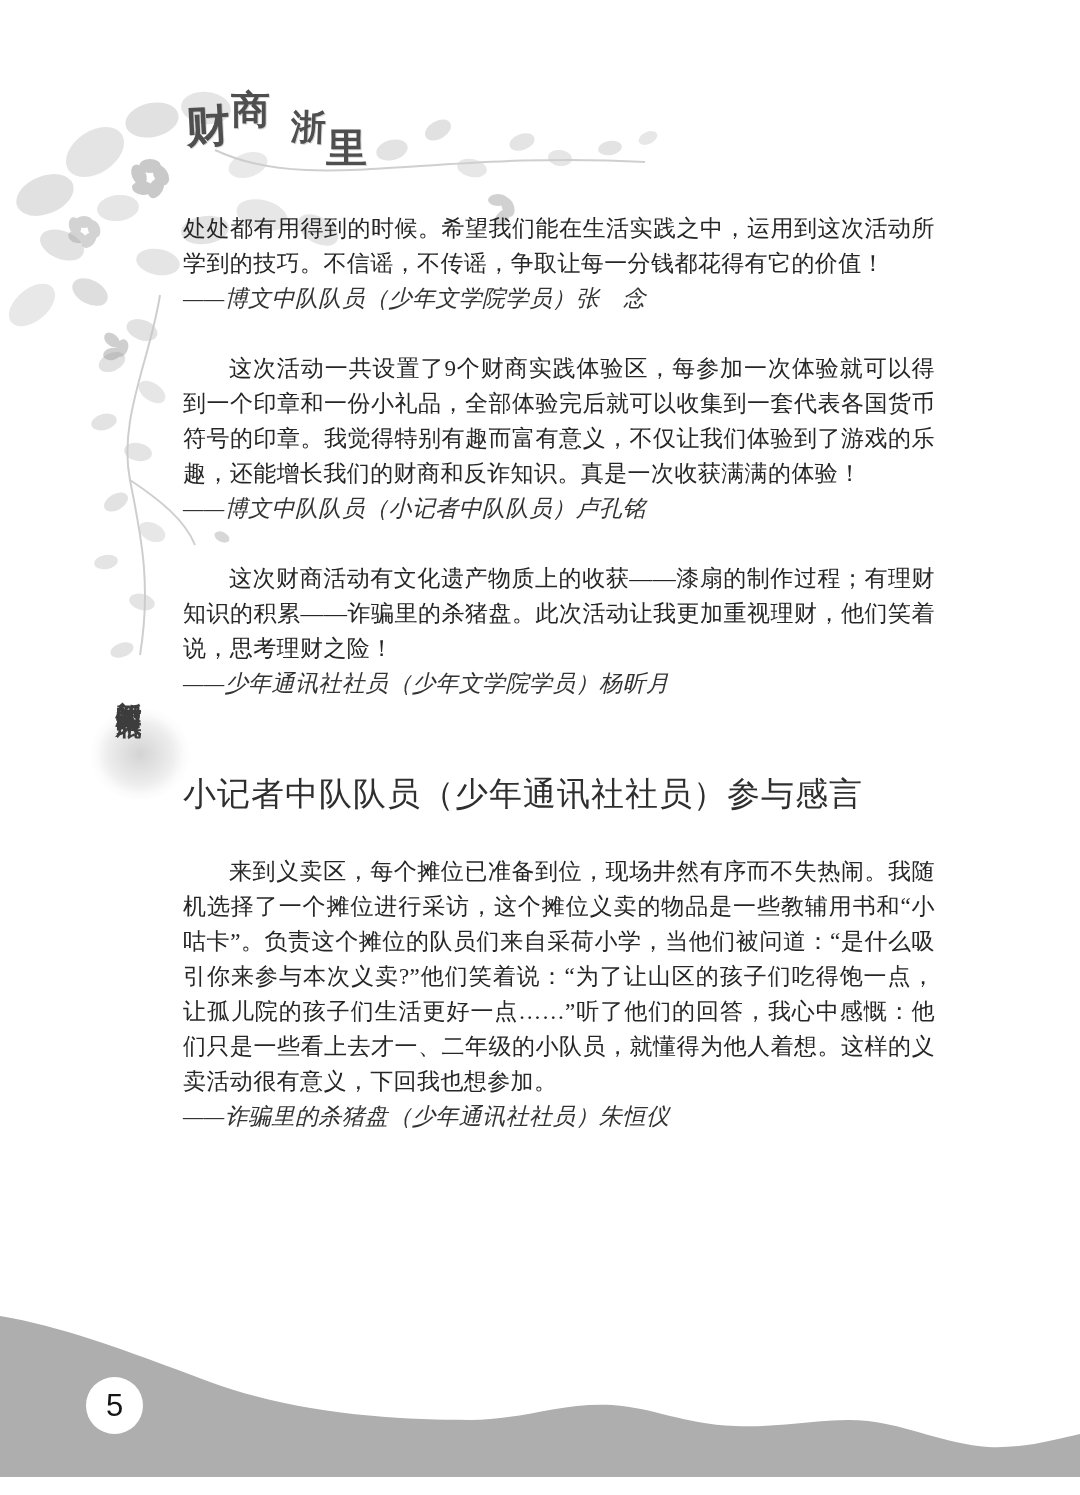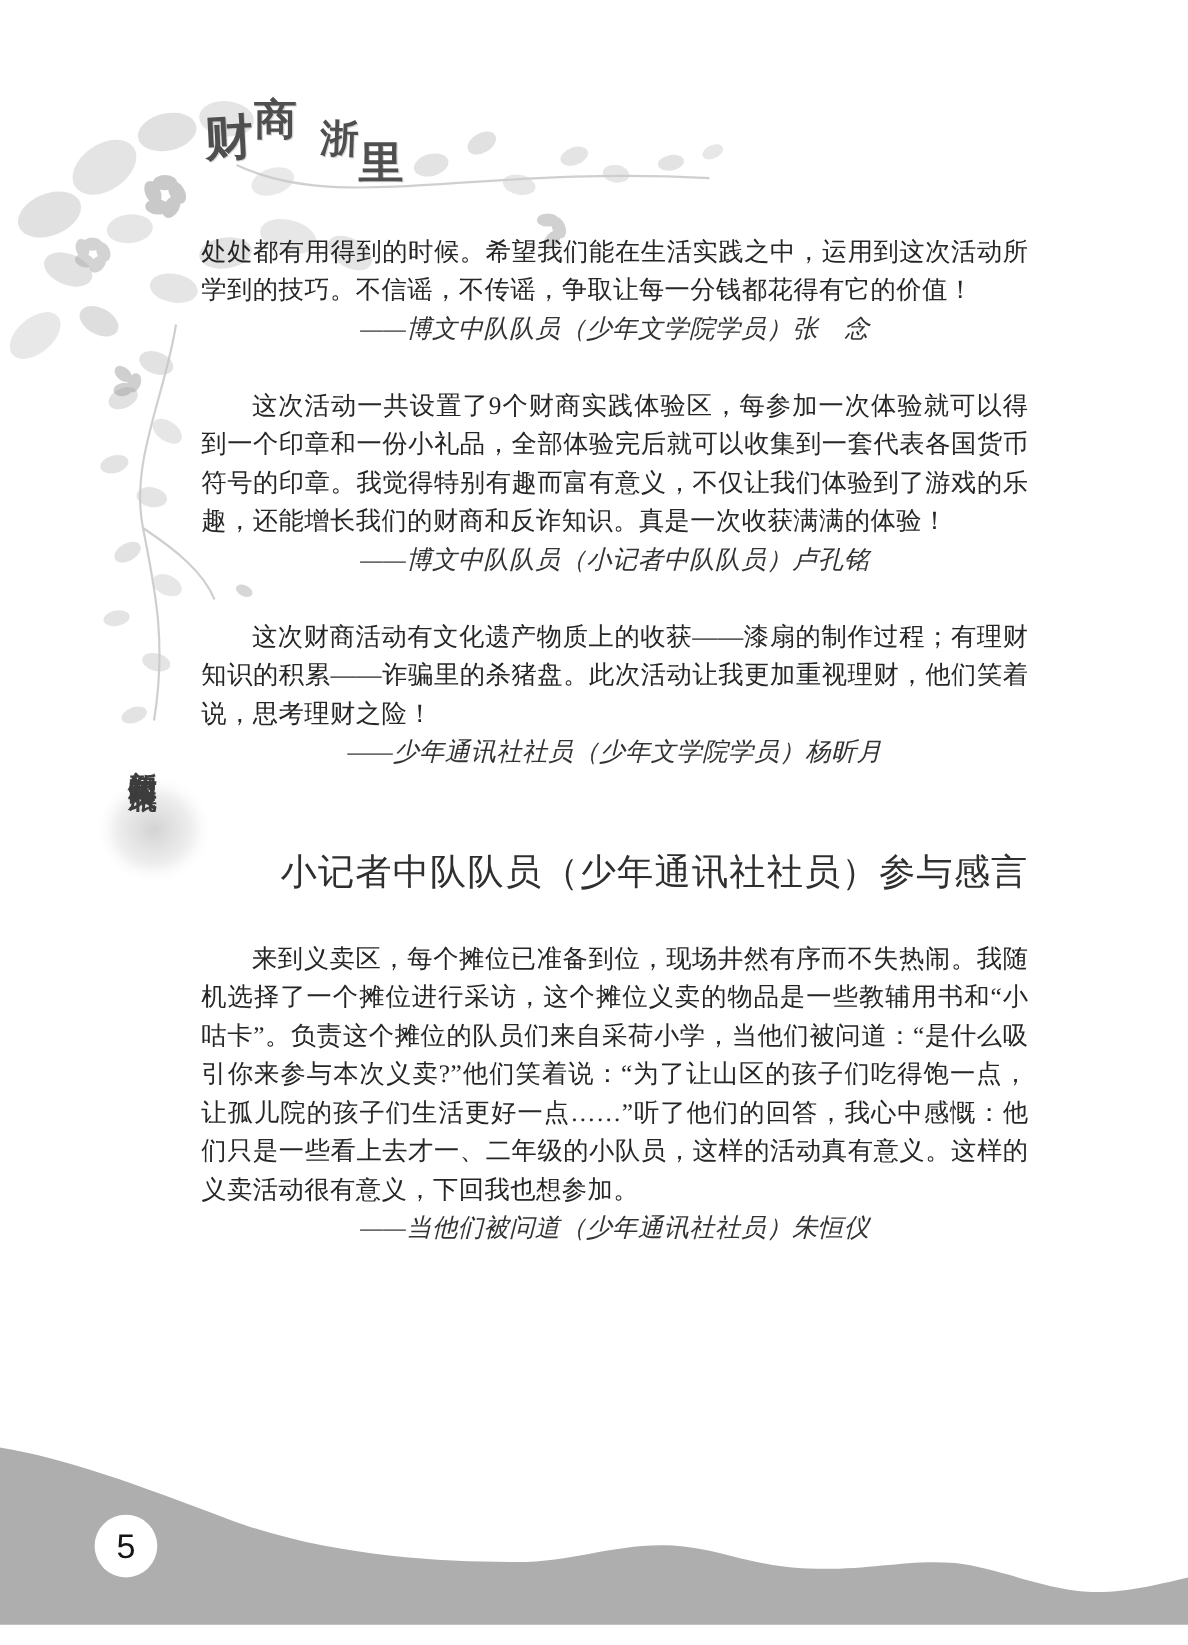--- a/index.html
+++ b/index.html
@@ -47,26 +47,26 @@
   
   .text-col {
     position: absolute; left: 183px; top: 211px; width: 752px;
     color: #262626;
     font-size: 23px; line-height: 35px; letter-spacing: 0.4px;
   }
   .para { text-align: justify; margin-bottom: 35px; }
   .para.indent .ptext { text-indent: 2em; }
   .ptext { display: block; text-align: justify; }
   .attribution {
-    display: block; text-align: center;
+    display: block; text-align: left;
     font-style: italic; color: #333333;
   }
   .section-heading {
     margin-top: 69px; margin-bottom: 36px;
-    text-align: right;
+    text-align: left;
     font-size: 33px; line-height: 48px; letter-spacing: 1px;
     font-weight: 400; color: #2f2f2f;
   }
 
   
   .wave-svg { position: absolute; left: 0; top: 1300px; }
   .page-circle {
     position: absolute; left: 86px; top: 1377px;
     width: 57px; height: 57px; border-radius: 50%;
     background: #ffffff;
@@ -172,22 +172,22 @@
   </div>
 
   <div class="para indent">
     <span class="ptext">这次财商活动有文化遗产物质上的收获——漆扇的制作过程；有理财知识的积累——诈骗里的杀猪盘。此次活动让我更加重视理财，他们笑着说，思考理财之险！</span>
     <span class="attribution">——少年通讯社社员（少年文学院学员）杨昕月</span>
   </div>
 
   <h2 class="section-heading">小记者中队队员（少年通讯社社员）参与感言</h2>
 
   <div class="para indent">
-    <span class="ptext">来到义卖区，每个摊位已准备到位，现场井然有序而不失热闹。我随机选择了一个摊位进行采访，这个摊位义卖的物品是一些教辅用书和“小咕卡”。负责这个摊位的队员们来自采荷小学，当他们被问道：“是什么吸引你来参与本次义卖?”他们笑着说：“为了让山区的孩子们吃得饱一点，让孤儿院的孩子们生活更好一点……”听了他们的回答，我心中感慨：他们只是一些看上去才一、二年级的小队员，这样的活动真有意义。这样的义卖活动很有意义，下回我也想参加。</span>
-    <span class="attribution">——当他们被问道（少年通讯社社员）朱恒仪</span>
+    <span class="ptext">来到义卖区，每个摊位已准备到位，现场井然有序而不失热闹。我随机选择了一个摊位进行采访，这个摊位义卖的物品是一些教辅用书和“小咕卡”。负责这个摊位的队员们来自采荷小学，当他们被问道：“是什么吸引你来参与本次义卖?”他们笑着说：“为了让山区的孩子们吃得饱一点，让孤儿院的孩子们生活更好一点……”听了他们的回答，我心中感慨：他们只是一些看上去才一、二年级的小队员，就懂得为他人着想。这样的义卖活动很有意义，下回我也想参加。</span>
+    <span class="attribution">——诈骗里的杀猪盘（少年通讯社社员）朱恒仪</span>
   </div>
 
 
 </div>
 
 <svg class="wave-svg" width="1080" height="195" viewBox="0 0 1080 195">
   <path fill="#aeaeae" d="M0,16
        C 60,26 120,48 210,82
        C 300,115 400,120 470,120
        C 522,120 562,102 612,105

